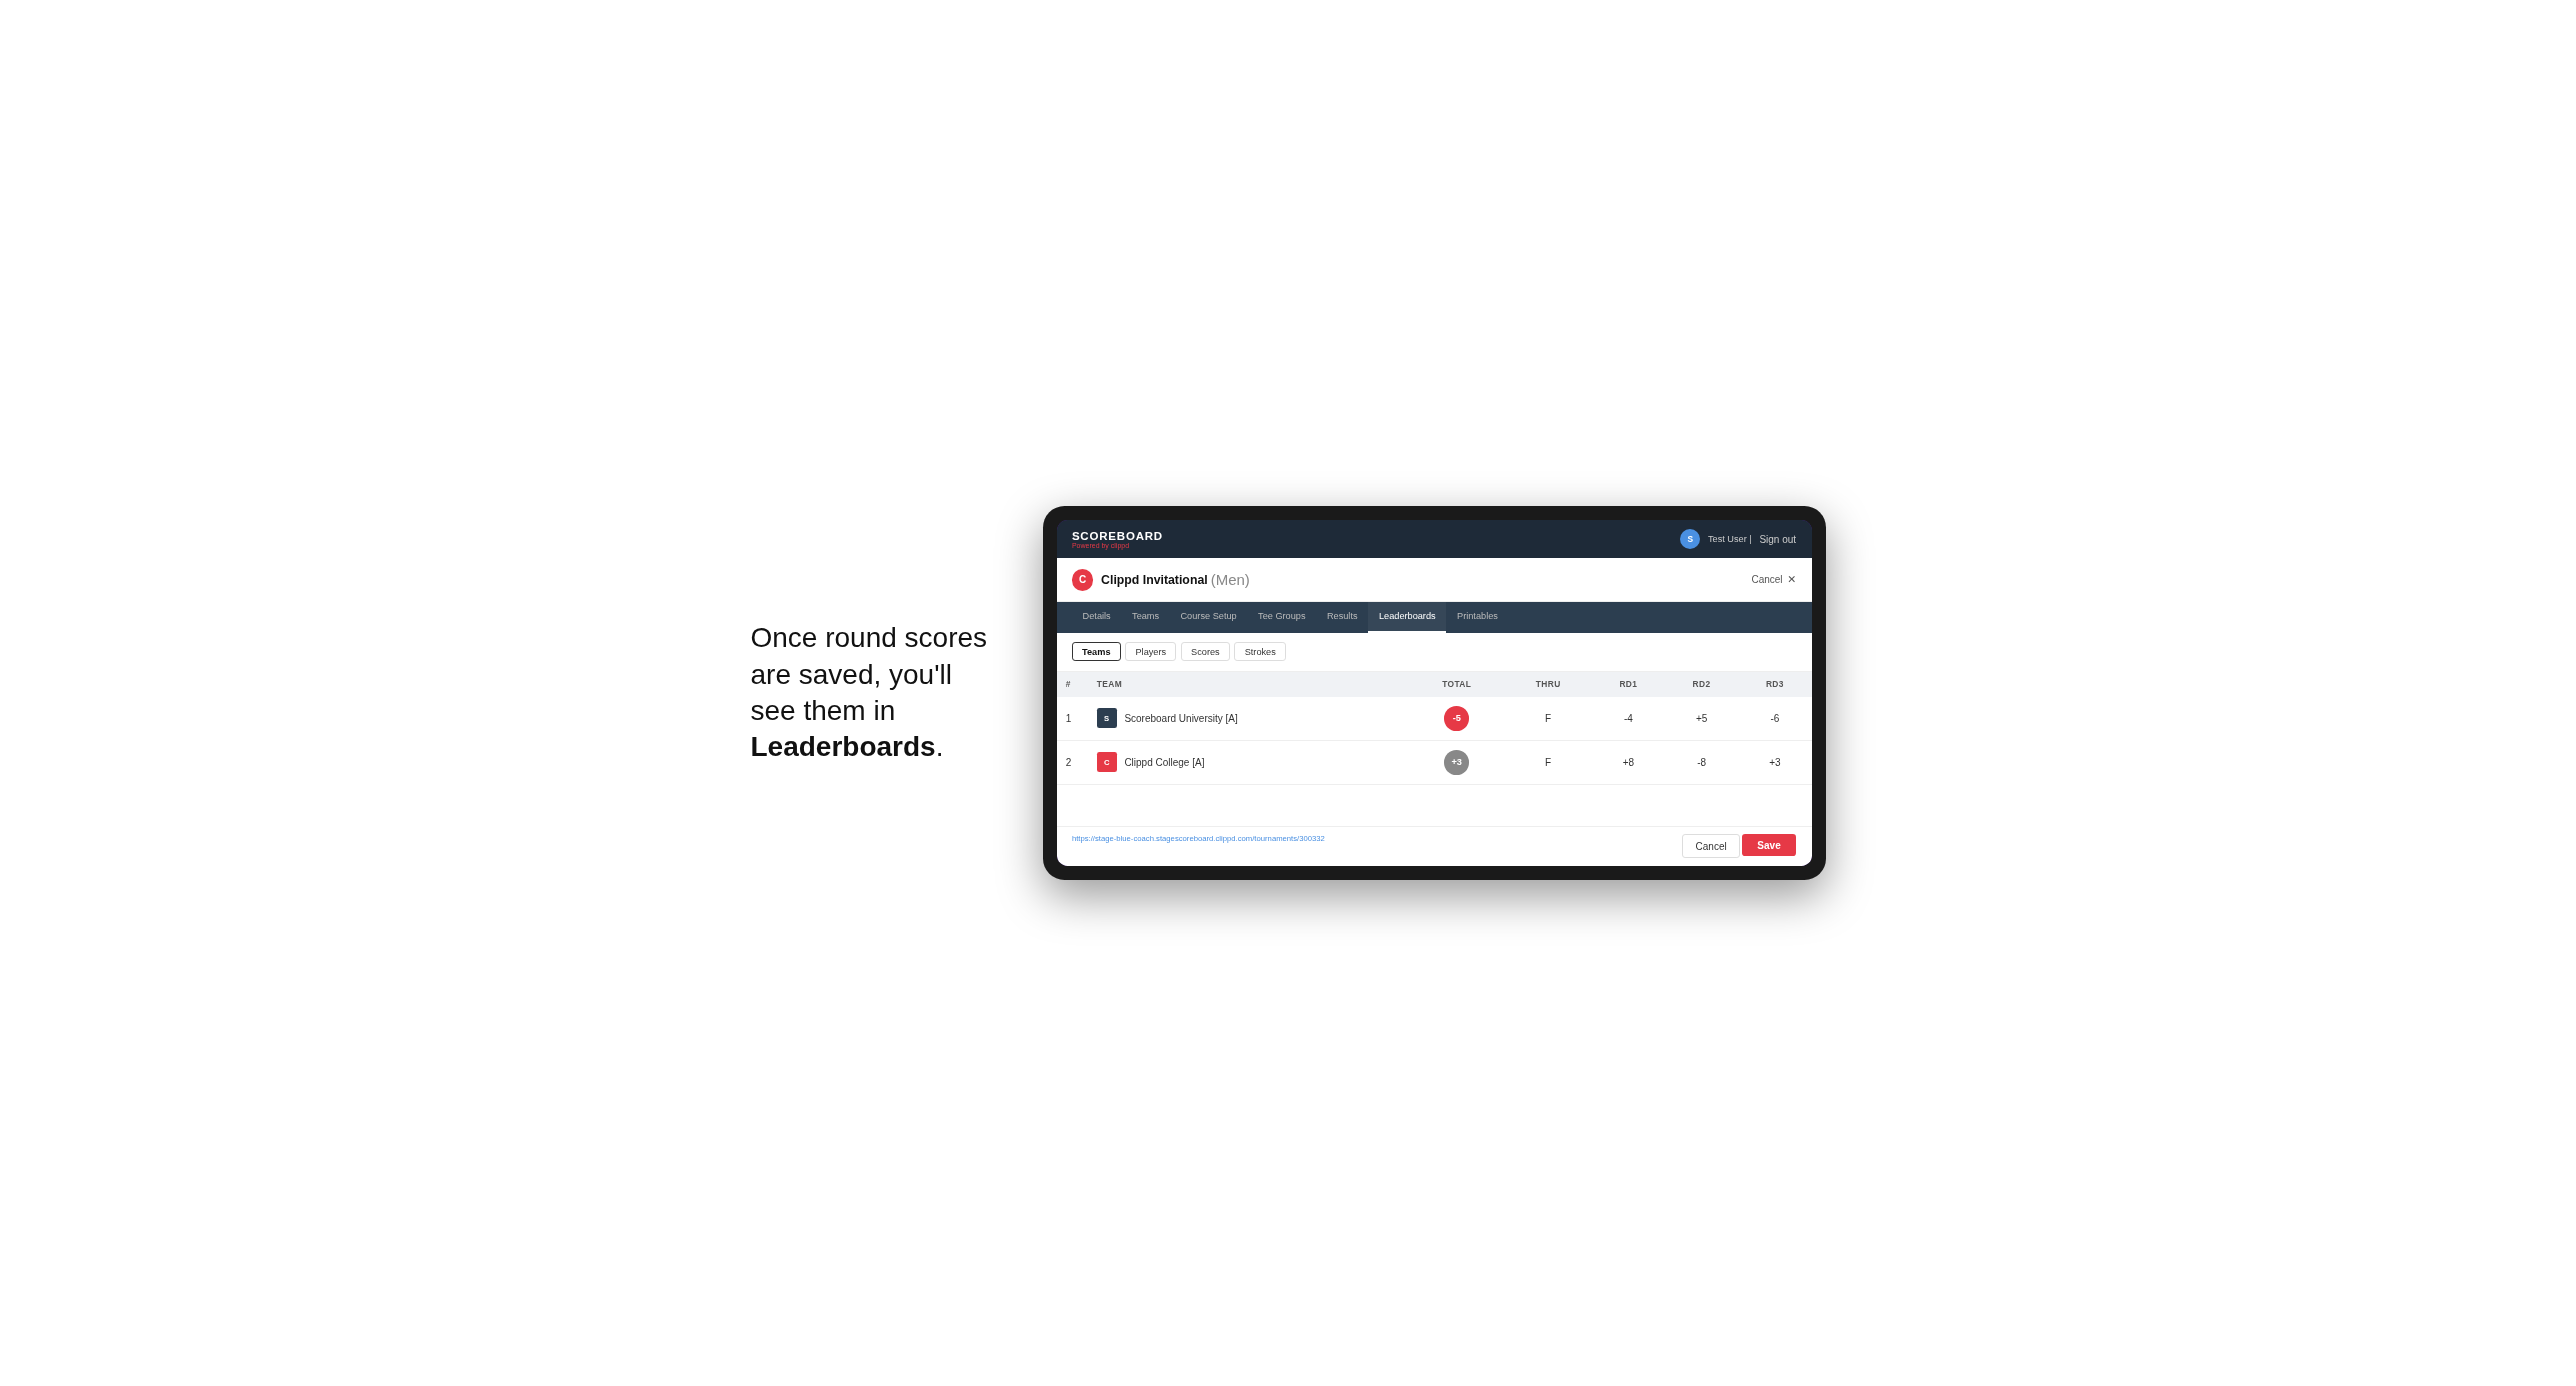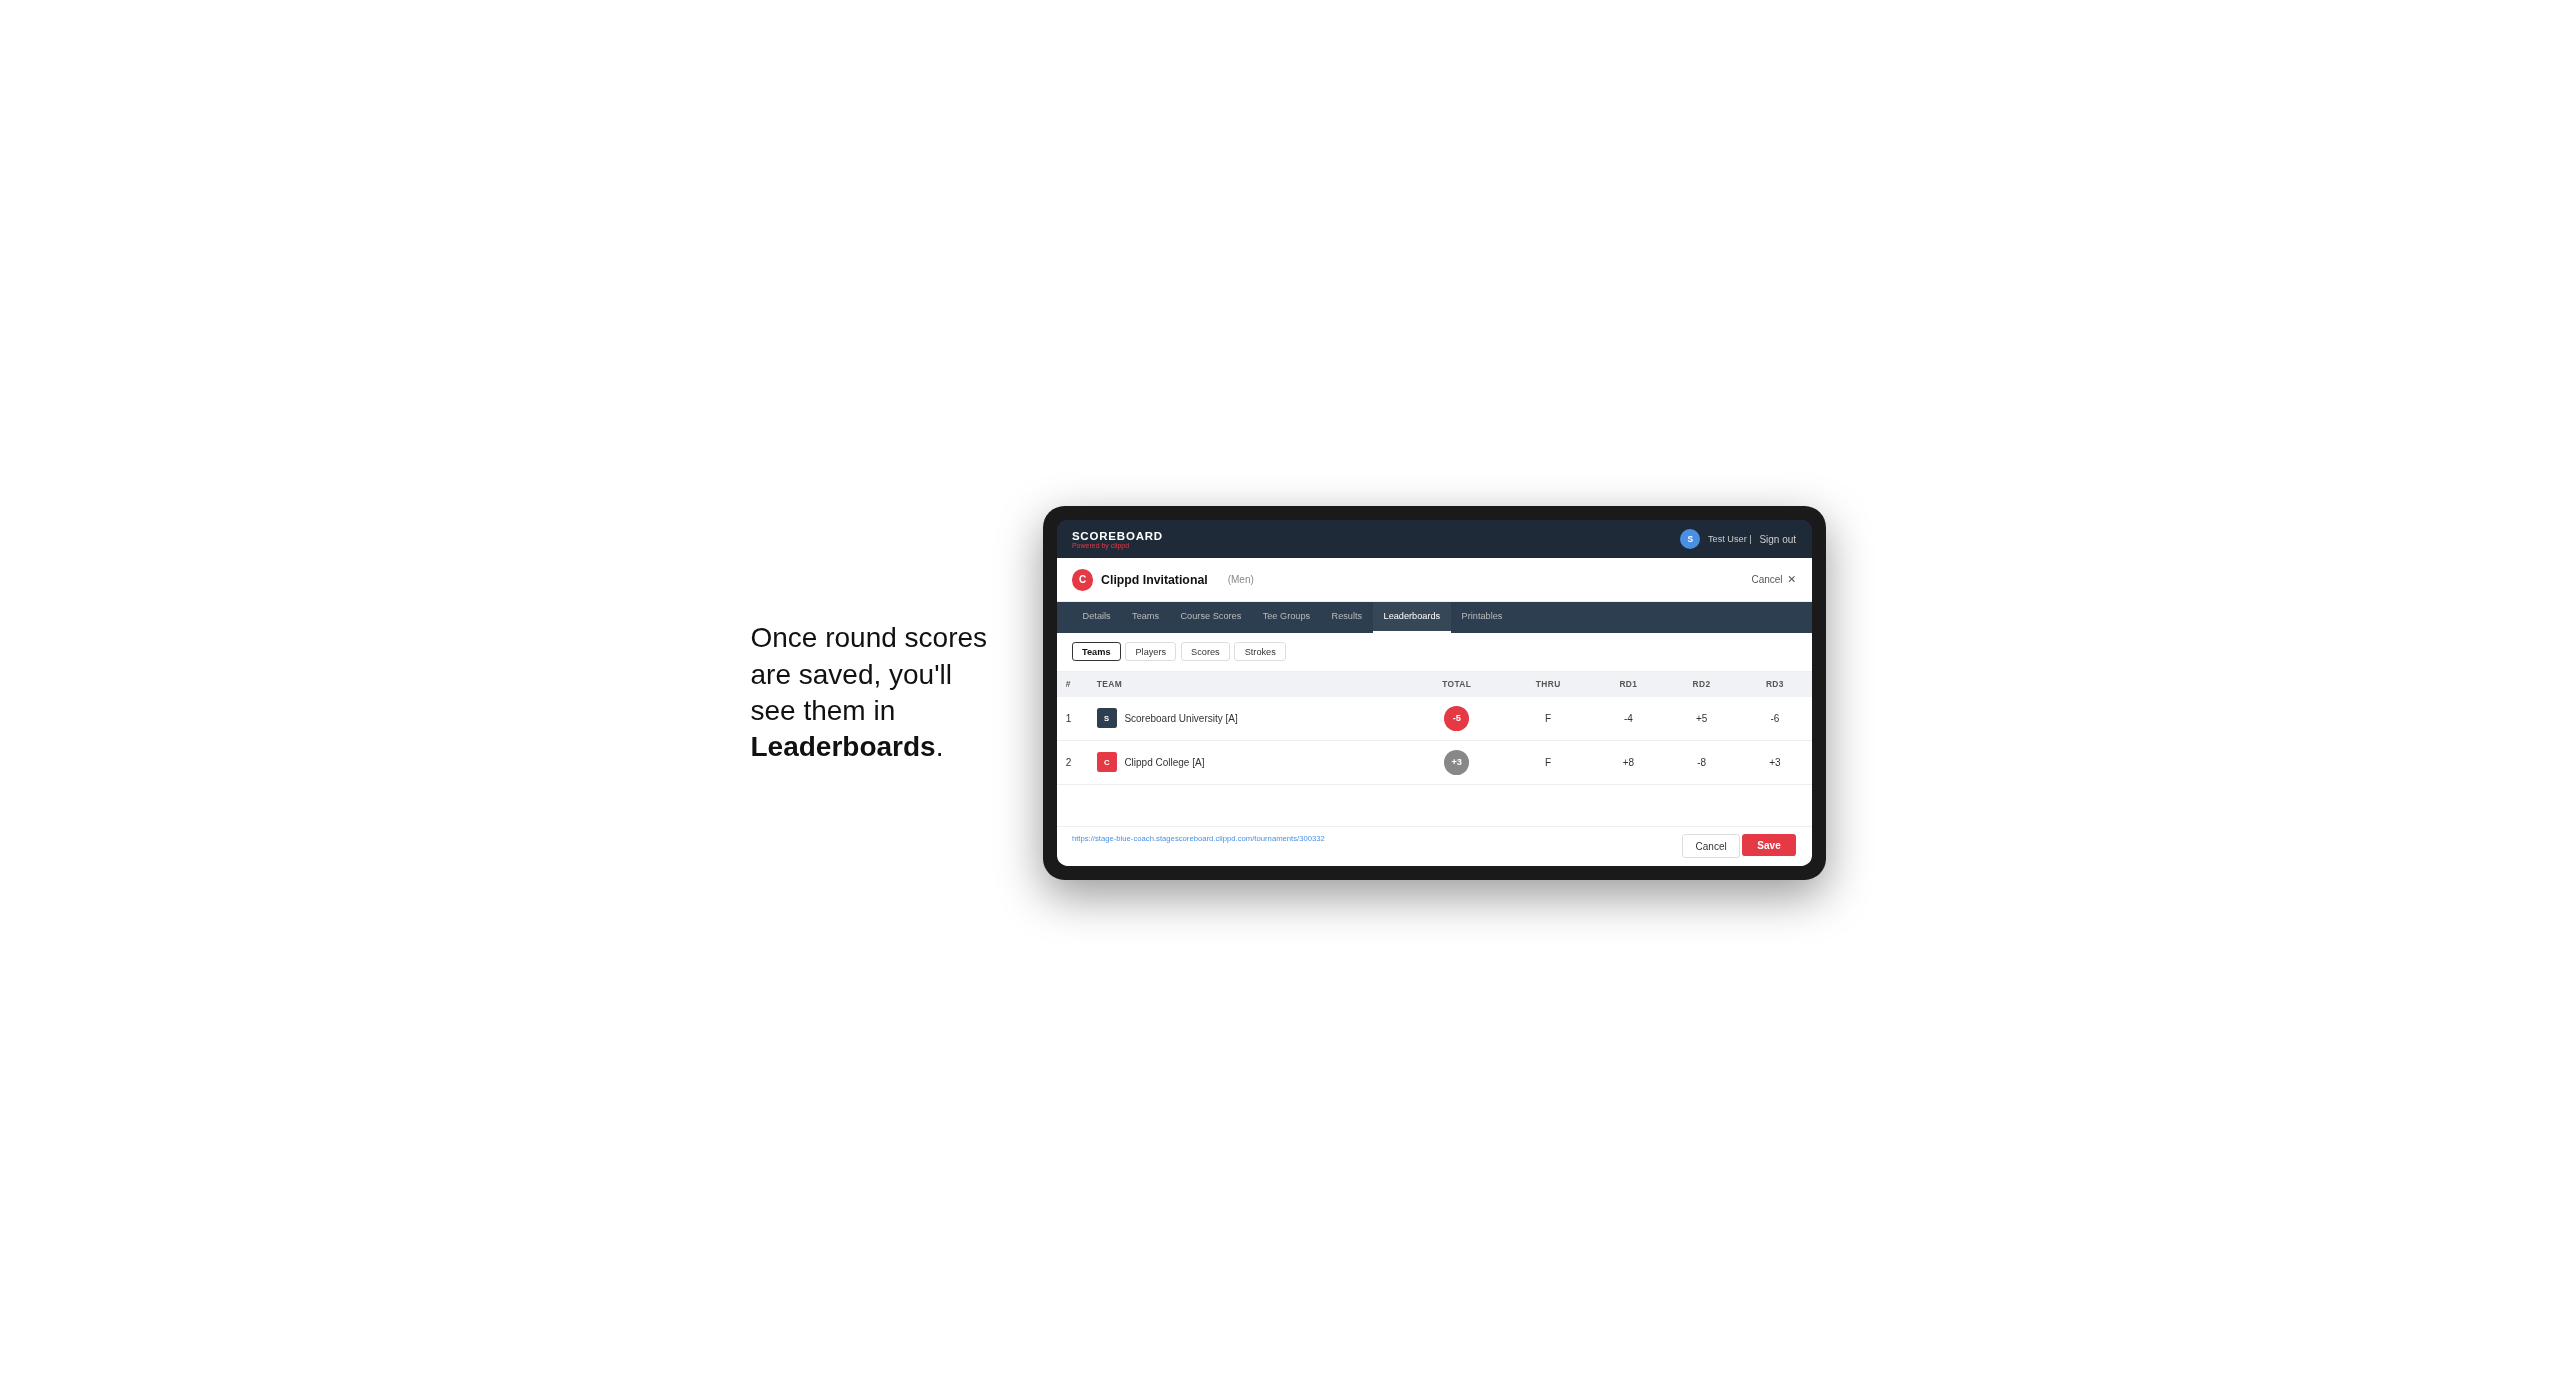--- a/index.html
+++ b/index.html
@@ -155,23 +155,23 @@
       flex-shrink: 0;
     }
 
     .tournament-title {
       font-size: 12.3px;
       font-weight: 600;
       color: #111;
     }
 
     .tournament-subtitle {
-      font-size: 10px;
+      font-size: 15px;
       color: #888;
-      margin-left: 20px;
+      margin-left: 3px;
     }
 
     .cancel-btn-top {
       margin-left: auto;
       display: flex;
       align-items: center;
       gap: 4.6px;
       font-size: 10px;
       color: #555;
       cursor: pointer;
@@ -385,21 +385,21 @@
         <span class="tournament-subtitle">(Men)</span>
         <div class="cancel-btn-top">
           <span>Cancel</span>
           <span style="font-size:10.7px;">✕</span>
         </div>
       </div>
 
       <div class="sub-nav">
         <div class="sub-nav-item">Details</div>
         <div class="sub-nav-item">Teams</div>
-        <div class="sub-nav-item">Course Scores</div>
+        <div class="sub-nav-item">Course Setup</div>
         <div class="sub-nav-item">Tee Groups</div>
         <div class="sub-nav-item">Results</div>
         <div class="sub-nav-item active">Leaderboards</div>
         <div class="sub-nav-item">Printables</div>
       </div>
 
       <div class="filter-row">
         <button class="filter-btn active">Teams</button>
         <button class="filter-btn">Players</button>
         <button class="filter-btn">Scores</button>

